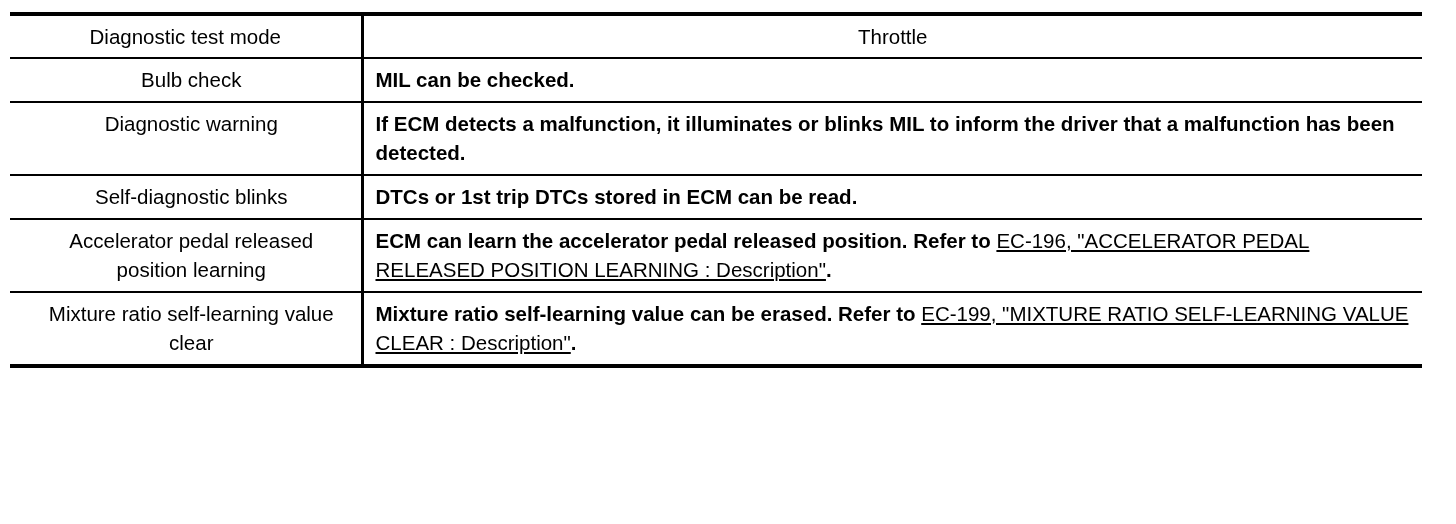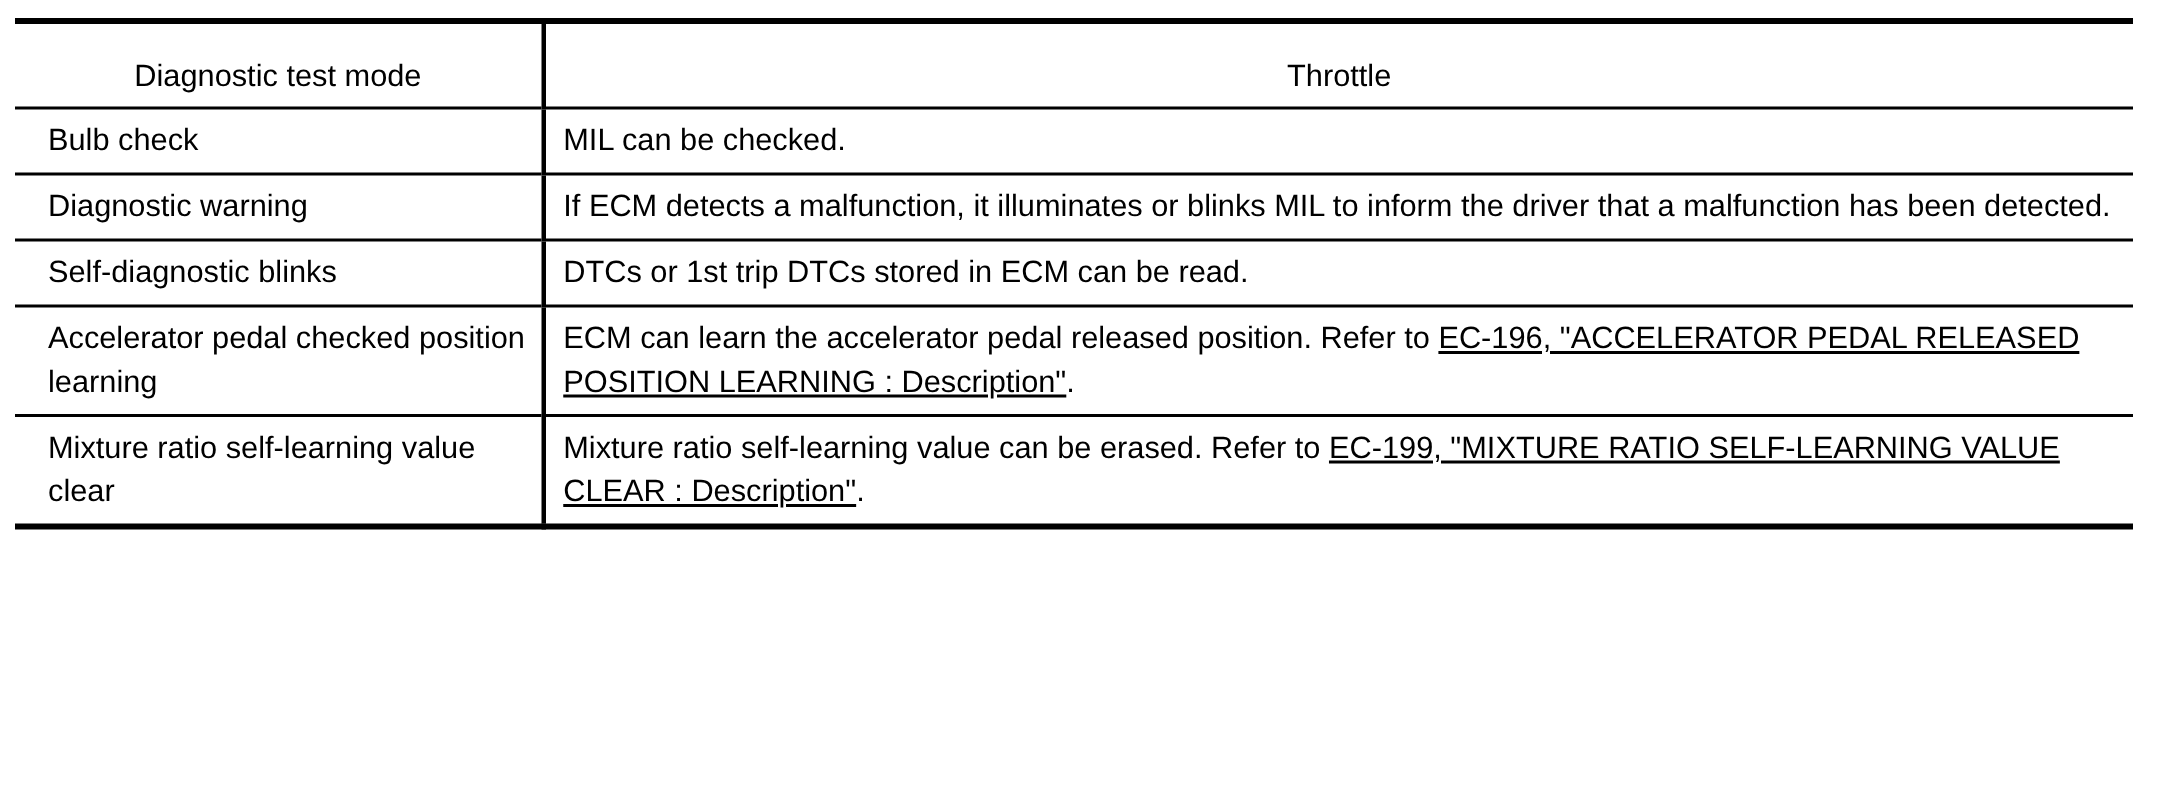--- a/index.html
+++ b/index.html
@@ -55,39 +55,40 @@
 
   .txt {
     display: block;
     font-size: 20.5px;
     line-height: 29px;
     letter-spacing: 0px;
   }
 
   th.cell-mode .txt,
   th.cell-func .txt {
-    padding: 20px 14px 6px 14px;
+    padding: 6px 14px 6px 14px;
   }
 
   td.cell-mode .txt {
     padding: 6px 10px 7px 22px;
+    text-align: center;
   }
 
   td.cell-func .txt {
     padding: 6px 12px 7px 12px;
   }
 
   a.ref,
   span.ref {
     text-decoration: underline;
     color: #000;
     white-space: normal;
   }
 
-  .func-text { display: inline; }
+  .func-text { display: inline; font-weight: bold; }
 </style>
 </head>
 <body>
 
 <div id="table-wrap">
   <table class="diag">
     <colgroup>
       <col class="c-mode">
       <col class="c-func">
     </colgroup>
@@ -121,21 +122,21 @@
         <tr>
           <td class="cell-mode">
             <span class="txt">Self-diagnostic blinks</span>
           </td>
           <td class="cell-func">
             <span class="txt"><span class="func-text">DTCs or 1st trip DTCs stored in ECM can be read.</span></span>
           </td>
         </tr>
         <tr>
           <td class="cell-mode">
-            <span class="txt">Accelerator pedal checked position learning</span>
+            <span class="txt">Accelerator pedal released position learning</span>
           </td>
           <td class="cell-func">
             <span class="txt"><span class="func-text">ECM can learn the accelerator pedal released position. Refer to </span><a class="ref" href="#">EC-196, "ACCELERATOR PEDAL RELEASED POSITION LEARNING : Description"</a><span class="func-text">.</span></span>
           </td>
         </tr>
         <tr>
           <td class="cell-mode">
             <span class="txt">Mixture ratio self-learning value clear</span>
           </td>
           <td class="cell-func">

